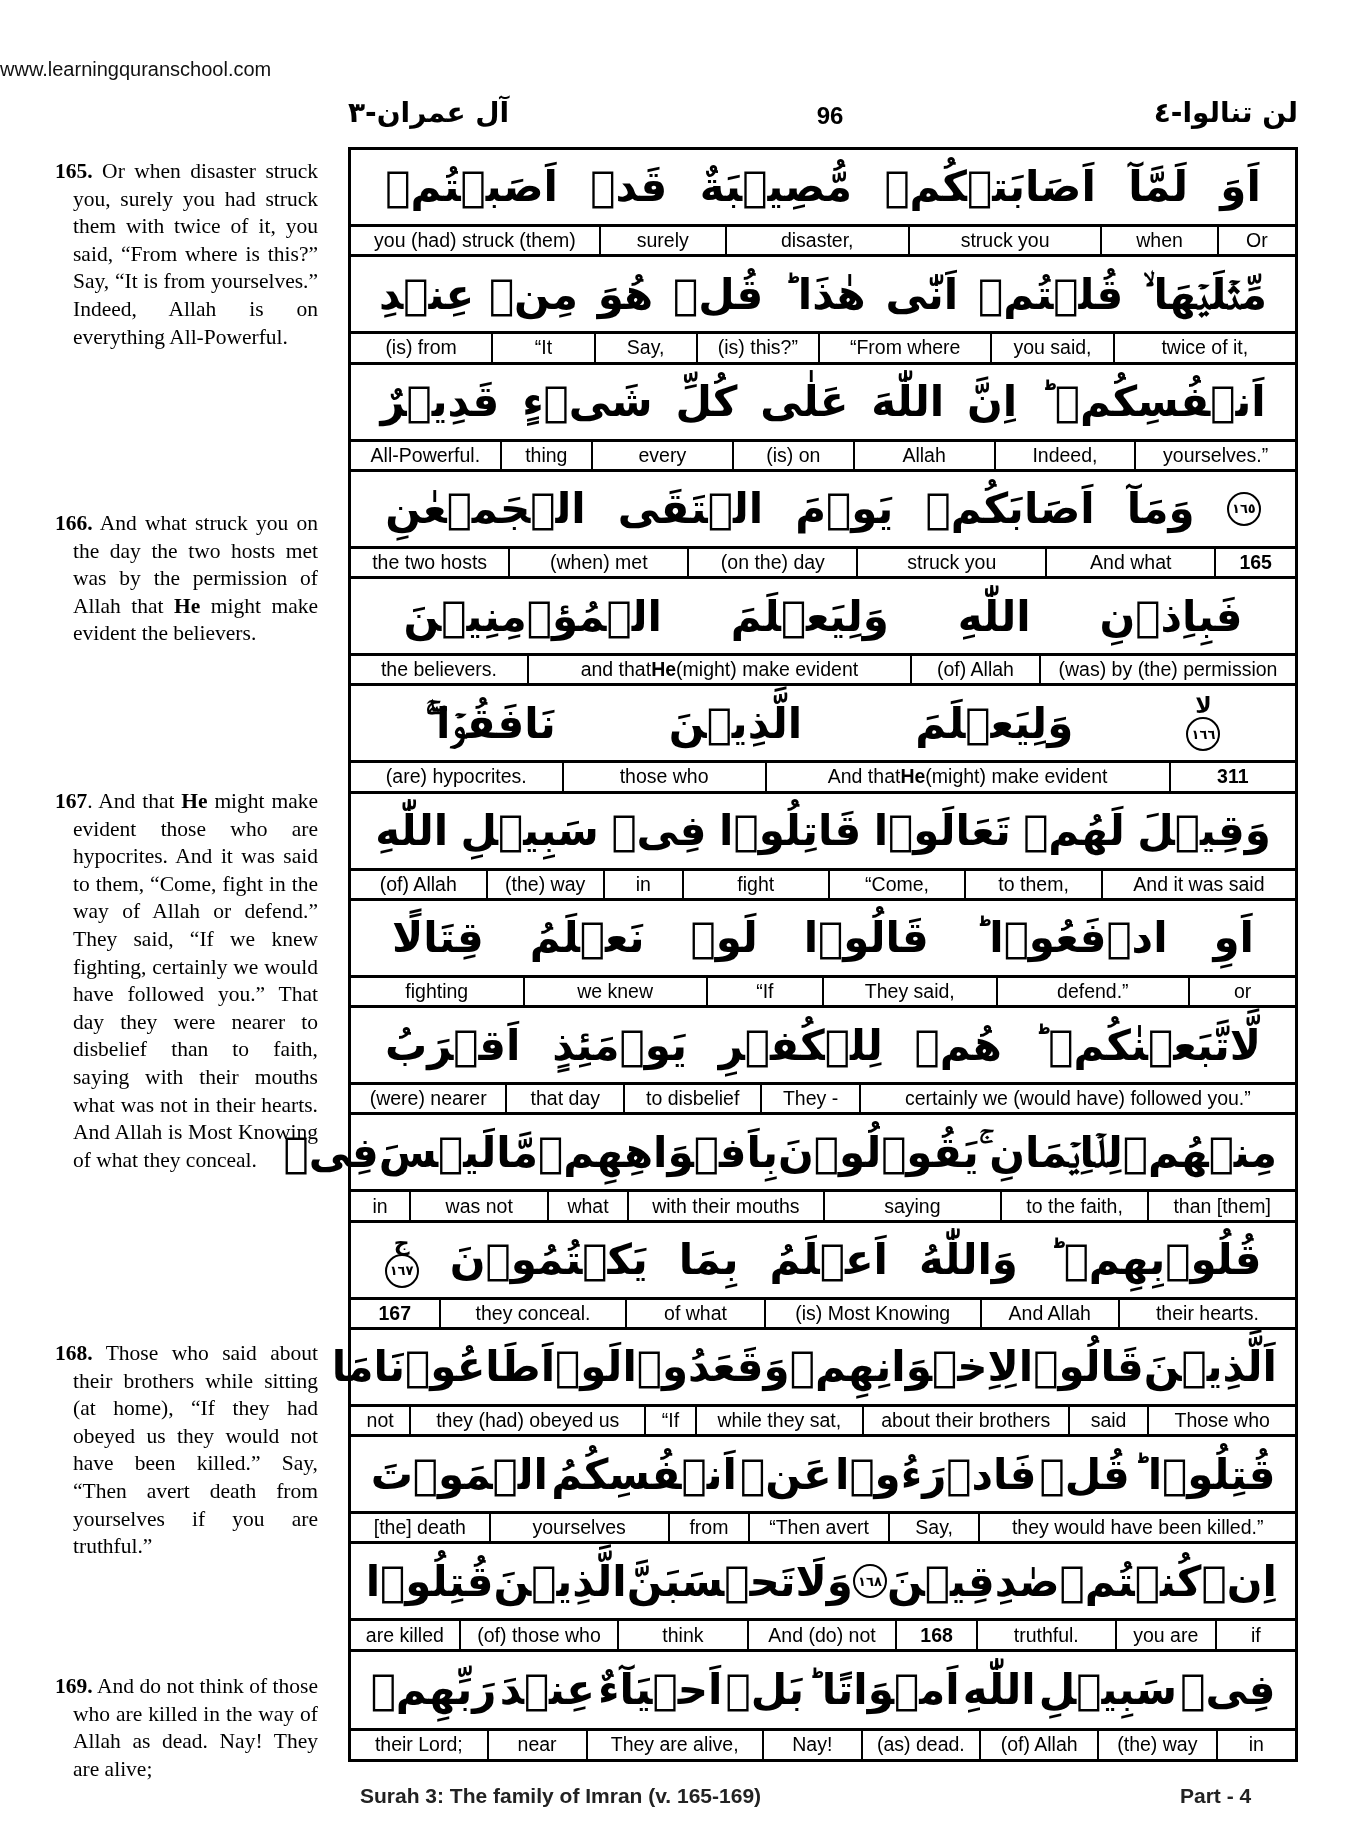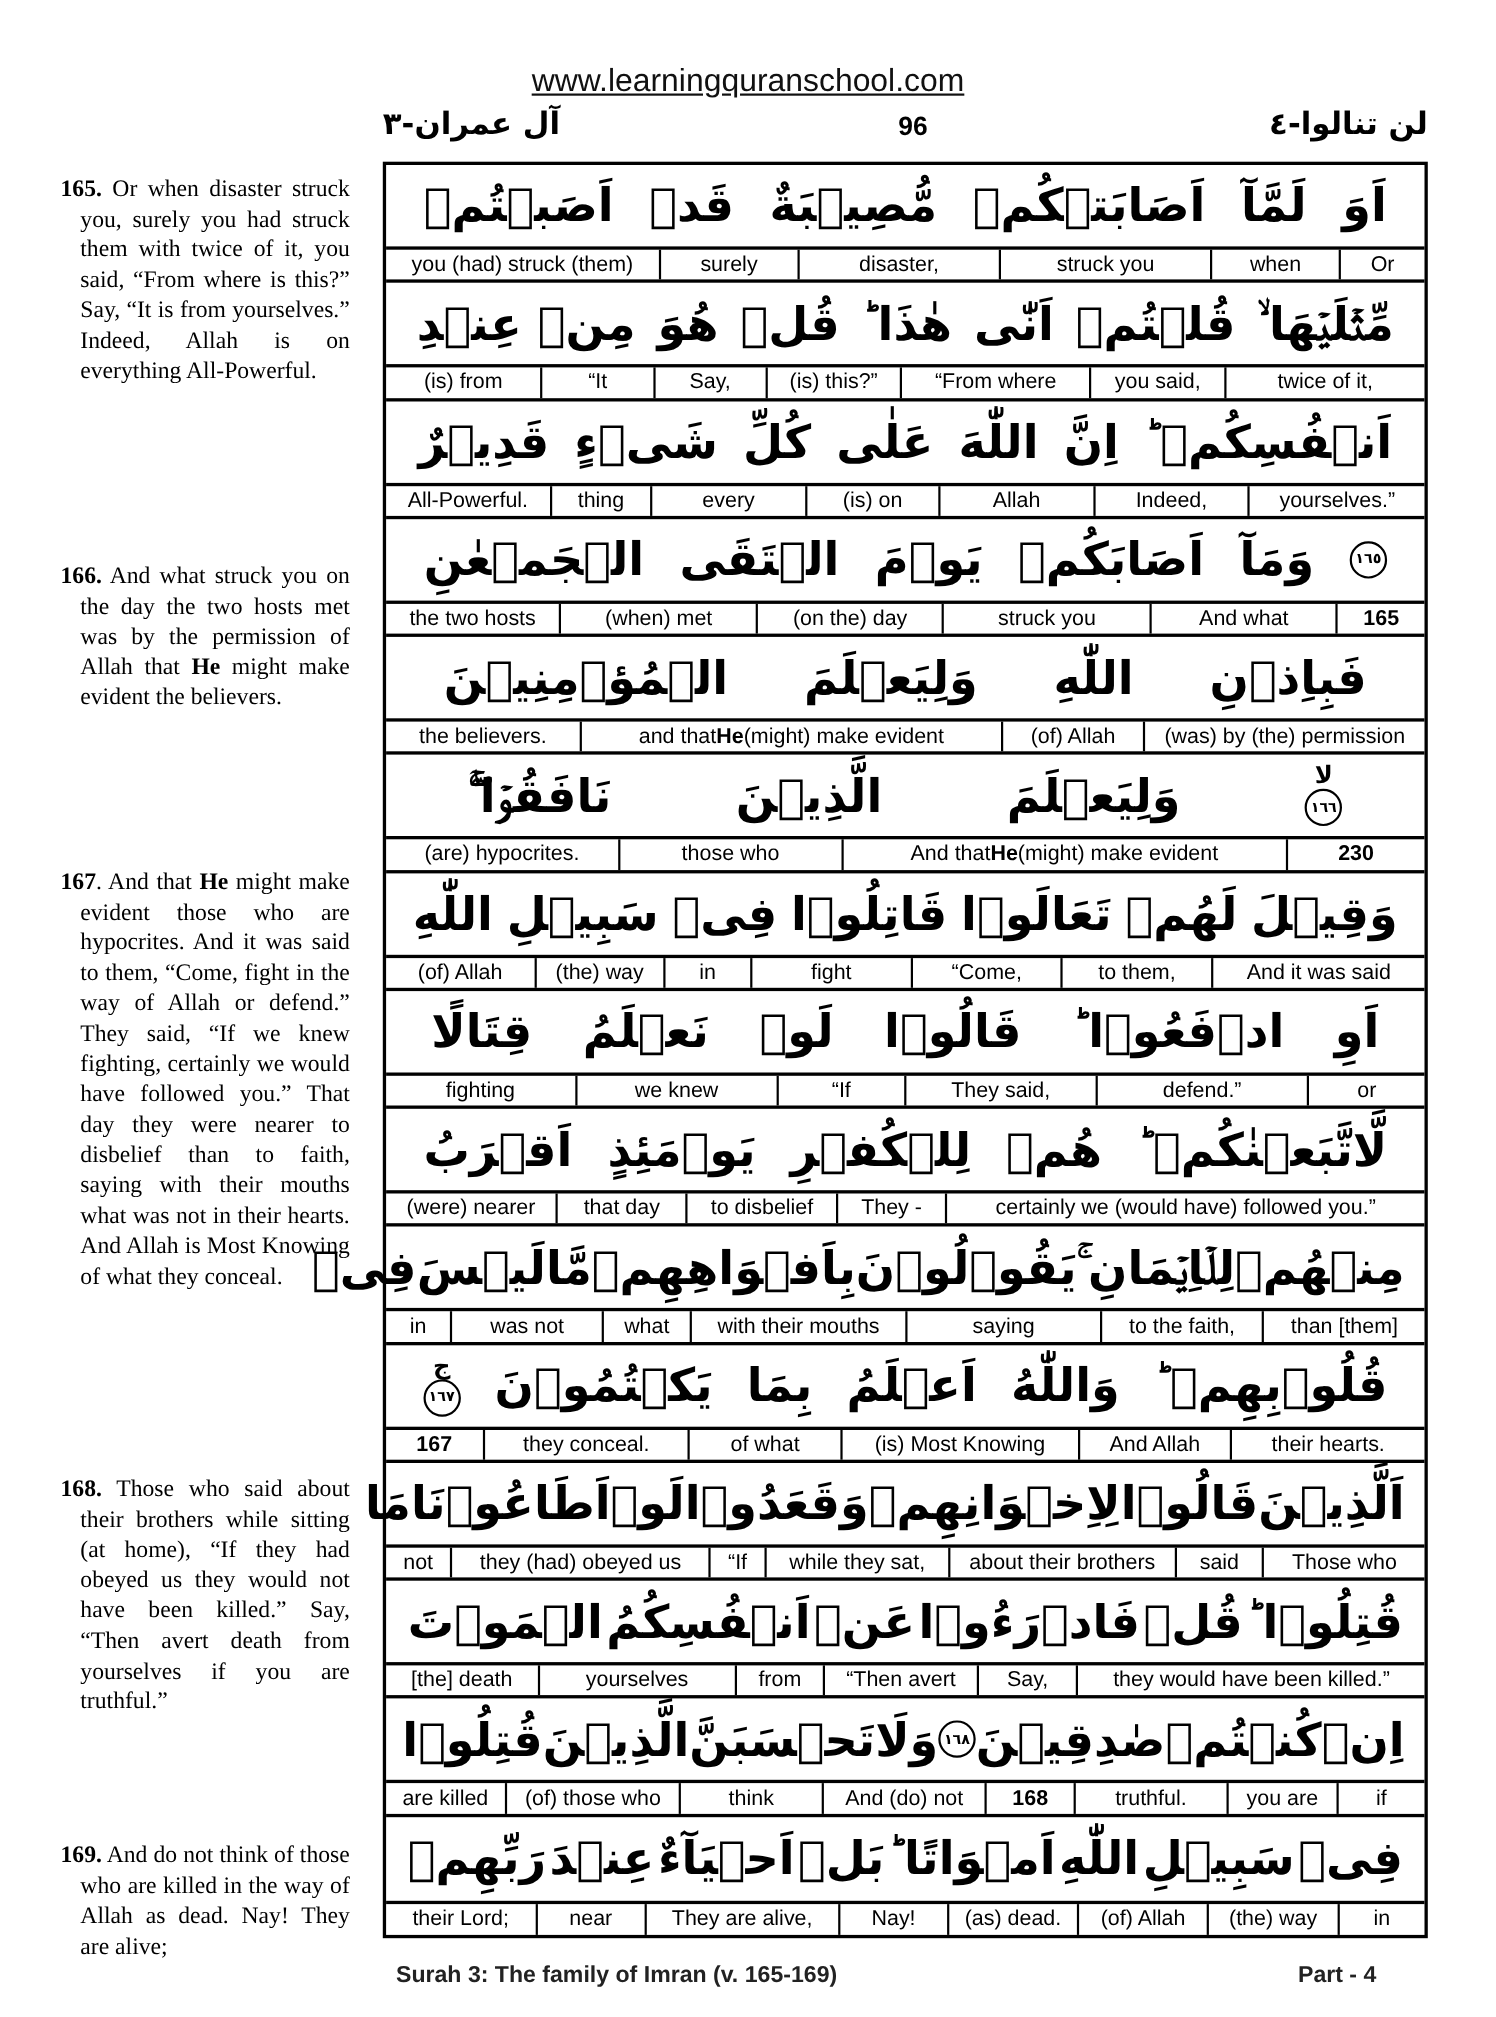--- a/index.html
+++ b/index.html
@@ -1,17 +1,17 @@
 <!DOCTYPE html>
 <html><head>
 <meta charset="utf-8">
 <style>
   html, body { margin: 0; padding: 0; background: #ffffff; }
   body { width: 1360px; height: 1834px; position: relative; overflow: hidden; color: #000; }
-  .site-url { position: absolute; left: 0; width: 1360px; top: 58px; text-align: center; font-family: "Liberation Sans", sans-serif; font-size: 29px; color: #111; text-decoration: underline; }
+  .site-url { position: absolute; left: 0; width: 1360px; top: 58px; text-align: left; font-family: "Liberation Sans", sans-serif; font-size: 20px; color: #111; }
   .header-left-arabic { position: absolute; left: 348px; top: 96px; font-family: "DejaVu Sans", sans-serif; font-size: 28px; font-weight: bold; direction: rtl; }
   .page-number { position: absolute; left: 0; width: 1660px; top: 102px; text-align: center; font-family: "Liberation Sans", sans-serif; font-size: 24px; font-weight: bold; }
   .header-right-arabic { position: absolute; right: 62px; top: 96px; font-family: "DejaVu Sans", sans-serif; font-size: 28px; font-weight: bold; direction: rtl; }
 
   .translation-col { position: absolute; left: 55px; width: 263px; top: 0; height: 1522px; font-family: "Liberation Serif", serif; font-size: 21.5px; line-height: 27.6px; }
   .verse-block { position: absolute; left: 0; width: 263px; text-align: justify; }
   .verse-block p { margin: 0; padding-left: 18px; text-indent: -18px; }
   .verse-num { font-weight: bold; }
 
   .grid { position: absolute; left: 348px; top: 147px; width: 950px; height: 1615px; border: 3px solid #000; box-sizing: border-box; display: flex; flex-direction: column; }
@@ -153,21 +153,21 @@
       <div class="arabic-row">
         <span class="ayah-marker">
           <span class="sign">لا</span>
           <span class="circle">١٦٦</span>
         </span>
         <span class="arabic-word">وَلِيَعۡلَمَ</span>
         <span class="arabic-word">الَّذِيۡنَ</span>
         <span class="arabic-word">نَافَقُوۡا ۖۚ</span>
       </div>
       <div class="english-row">
-        <div class="cell num" style="flex: 13 1 0px;">230</div>
+        <div class="cell num" style="flex: 13 1 0px;">311</div>
         <div class="cell" style="flex: 42 1 0px;">And that <b>He</b> (might) make evident</div>
         <div class="cell" style="flex: 21 1 0px;">those who</div>
         <div class="cell" style="flex: 22 1 0px;">(are) hypocrites.</div>
       </div>
     </div>
     <div class="pair">
       <div class="arabic-row">
         <span class="arabic-word">وَقِيۡلَ</span>
         <span class="arabic-word">لَهُمۡ</span>
         <span class="arabic-word">تَعَالَوۡا</span>

